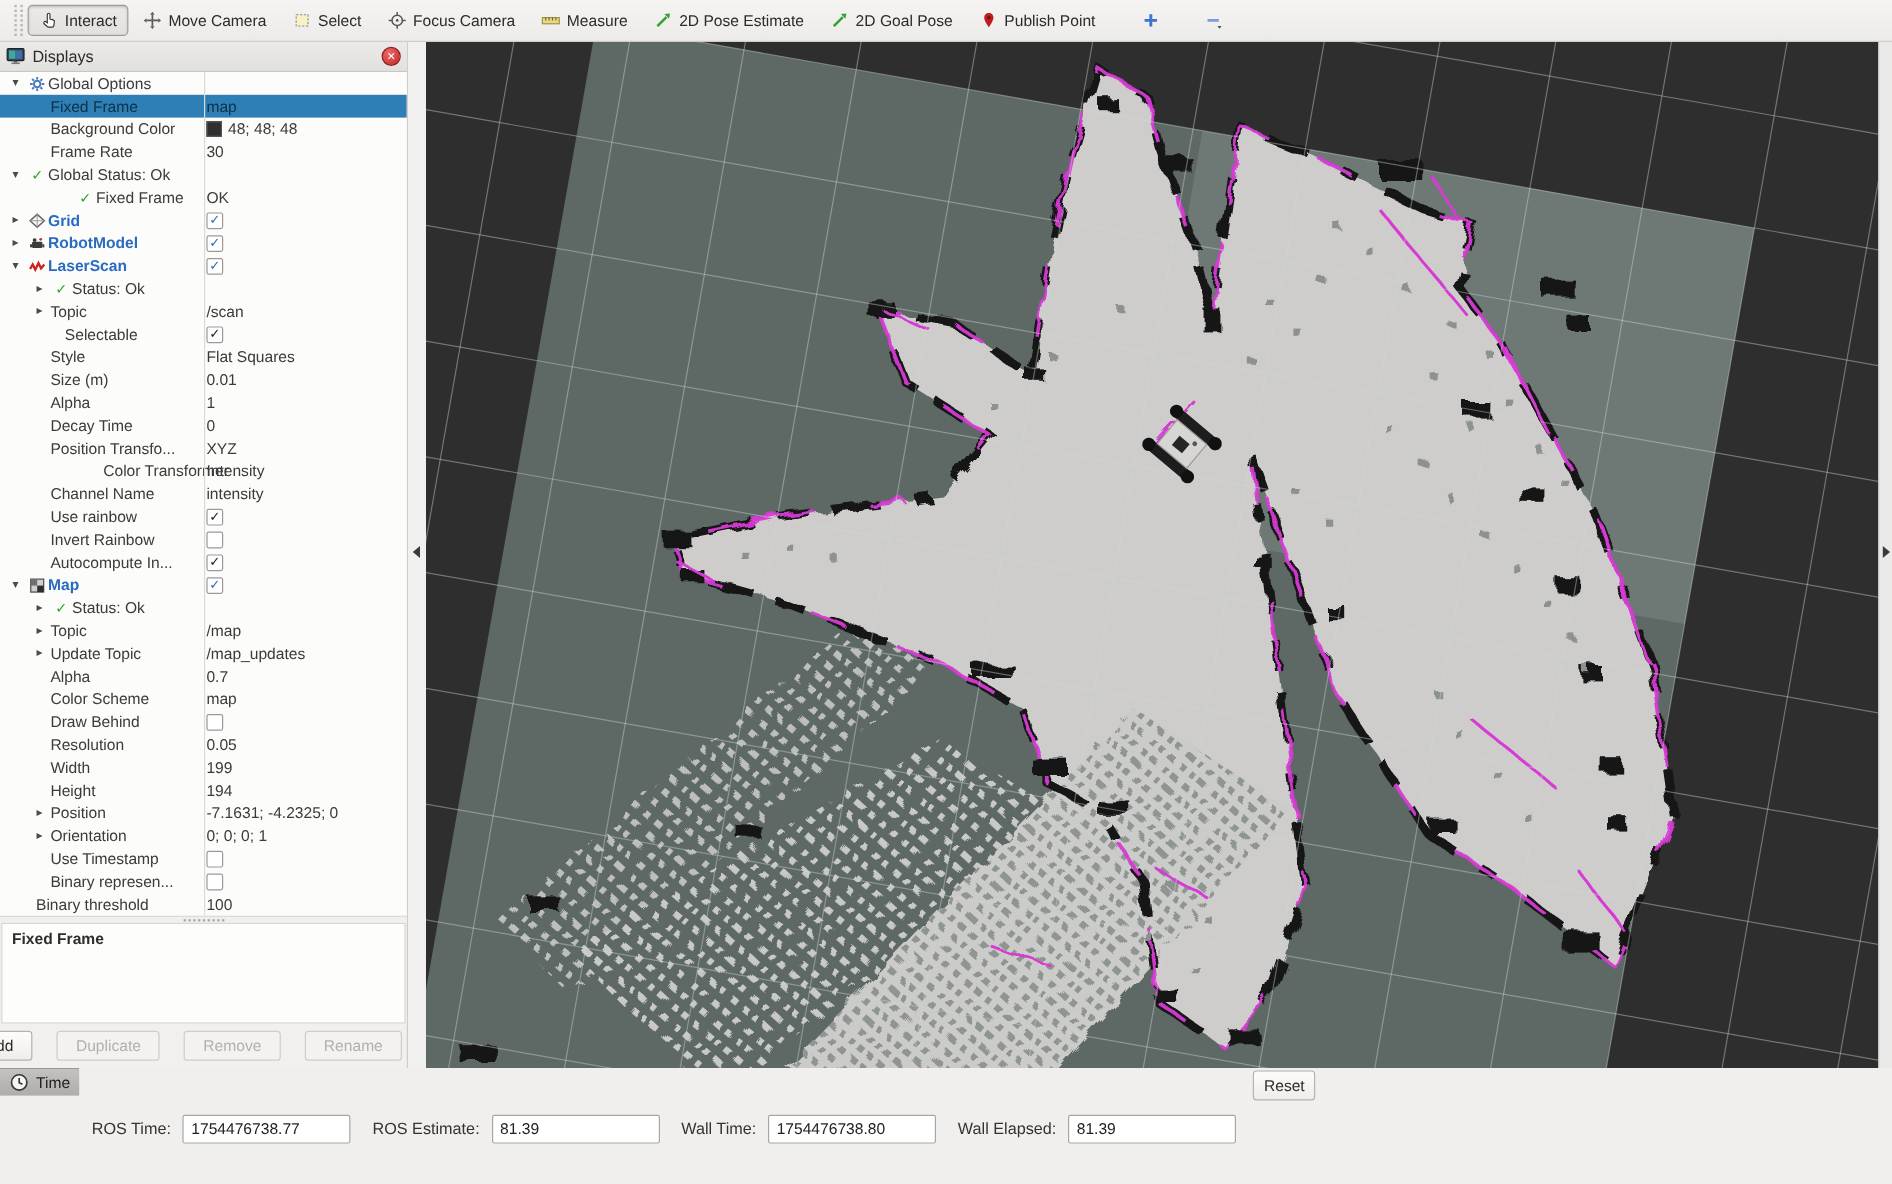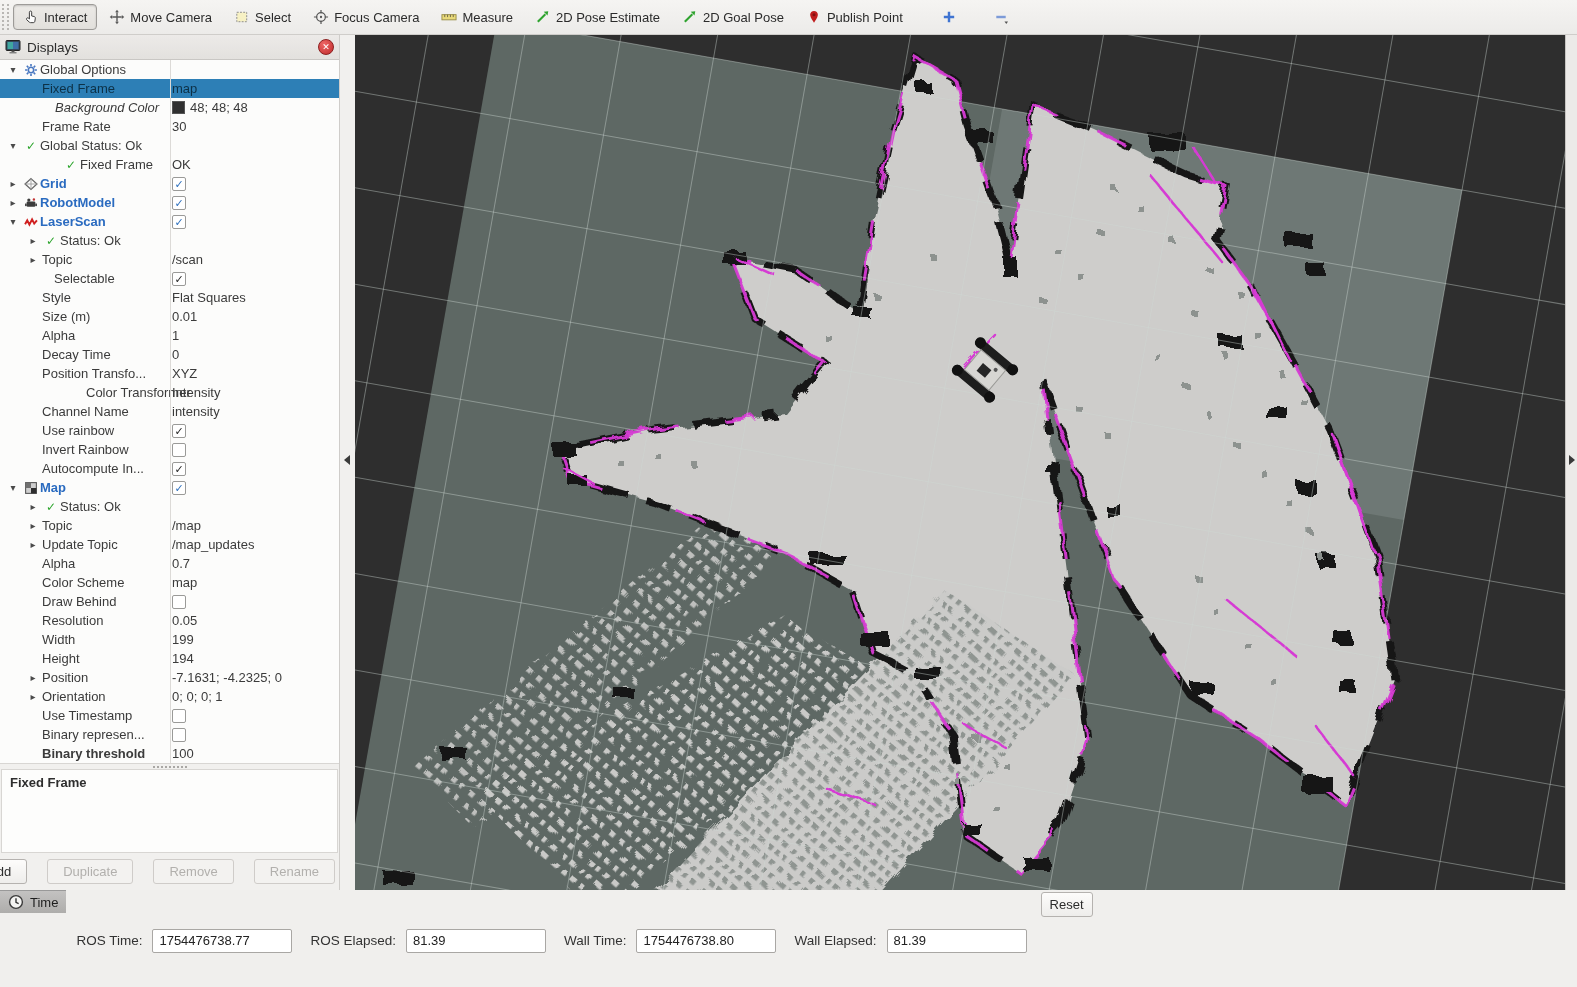--- a/index.html
+++ b/index.html
@@ -1,21 +1,21 @@
 <!DOCTYPE html>
 <html><head>
 <meta charset="utf-8">
 <style>
   * { margin:0; padding:0; box-sizing:border-box; }
   html,body { width:1577px; height:987px; overflow:hidden; }
   body { font-family:"Liberation Sans","DejaVu Sans",sans-serif; font-size:13px; color:#2e2e2e; background:#f1f0ee; }
   .app { width:1577px; height:987px; display:flex; flex-direction:column; background:#f1f0ee; }
 
   
-  .toolbar { height:35px; display:flex; align-items:center; background:linear-gradient(#f5f4f2,#ecebe9); border-bottom:1px solid #cfcdca; padding-left:2px; }
+  .toolbar { height:35px; display:flex; align-items:center; background:linear-gradient(#f5f4f2,#ecebe9); border-bottom:1px solid #cfcdca; padding-left:12px; }
   .grip { width:7px; height:26px; margin-right:4px; border-left:2px dotted #b9b7b4; border-right:2px dotted #b9b7b4; }
   #tools { display:flex; align-items:center; gap:2px; }
   .tool { display:flex; align-items:center; gap:5px; border:1px solid transparent; background:transparent; border-radius:4px; padding:4px 9px; font-size:13px; color:#2b2b2b; cursor:default; font-family:inherit; }
   .tool.active { background:linear-gradient(#eceae7,#e2e0dc); border:1px solid #9d9b98; box-shadow:inset 0 1px 2px rgba(0,0,0,.18); }
   .tool .ticon { width:17px; height:17px; display:inline-block; }
   .tool.noLabel { padding:4px 7px; margin-left:18px; }
 
   
   .main { height:855px; display:flex; }
   .left-panel { width:340px; display:flex; flex-direction:column; background:#f1f0ee; border-right:1px solid #cfcdca; }
@@ -180,21 +180,21 @@
             </div>
           </div>
           <div class="trow selected">
             <div class="tlabel-zone" style="padding-left: 24px;">
               <span class="exp"></span>
               <span class="name">Fixed Frame</span>
             </div>
             <span class="tval">map</span>
           </div>
           <div class="trow">
-            <div class="tlabel-zone" style="padding-left: 37px; font-style: italic;">
+            <div class="tlabel-zone" style="padding-left: 24px;">
               <span class="exp"></span>
               <span class="name">Background Color</span>
             </div>
             <span class="tval">
               <span class="swatch"></span>
               <span>48; 48; 48</span>
             </span>
           </div>
           <div class="trow">
             <div class="tlabel-zone" style="padding-left: 24px;">
@@ -479,21 +479,21 @@
           <div class="trow">
             <div class="tlabel-zone" style="padding-left: 24px;">
               <span class="exp"></span>
               <span class="name">Binary represen...</span>
             </div>
             <span class="tval">
               <span class="cbox dark"></span>
             </span>
           </div>
           <div class="trow">
-            <div class="tlabel-zone" style="padding-left: 24px; font-weight: bold;">
+            <div class="tlabel-zone" style="padding-left: 12px;">
               <span class="exp"></span>
               <span class="name">Binary threshold</span>
             </div>
             <span class="tval">100</span>
           </div>
         </div>
       <div class="hsplit">
           <span class="dots"></span>
         </div>
       <div class="help-box">
@@ -702,21 +702,21 @@
     <div class="time-header">
       <span class="ticon" style="width: 16px; height: 16px; display: inline-block;"><svg viewBox="0 0 15 15" width="100%" height="100%">
             <circle cx="7.5" cy="7.5" r="6" fill="#f4f4f2" stroke="#3a3a3a" stroke-width="1.3"></circle>
             <path d="M7.5 4v3.8L10 9" fill="none" stroke="#333" stroke-width="1.3"></path>
           </svg></span>
       <span>Time</span>
     </div>
     <div class="time-fields" id="time-fields">
         <span class="tf-label">ROS Time:</span>
         <input class="tf-input" value="1754476738.77" style="">
-        <span class="tf-label">ROS Elapsed:</span>
+        <span class="tf-label">ROS Estimate:</span>
         <input class="tf-input" value="81.39" style="">
         <span class="tf-label">Wall Time:</span>
         <input class="tf-input" value="1754476738.80" style="">
         <span class="tf-label">Wall Elapsed:</span>
         <input class="tf-input" value="81.39" style="">
       </div>
     <div>
       <button class="btn" id="reset-btn">Reset</button>
     </div>
   </div>

